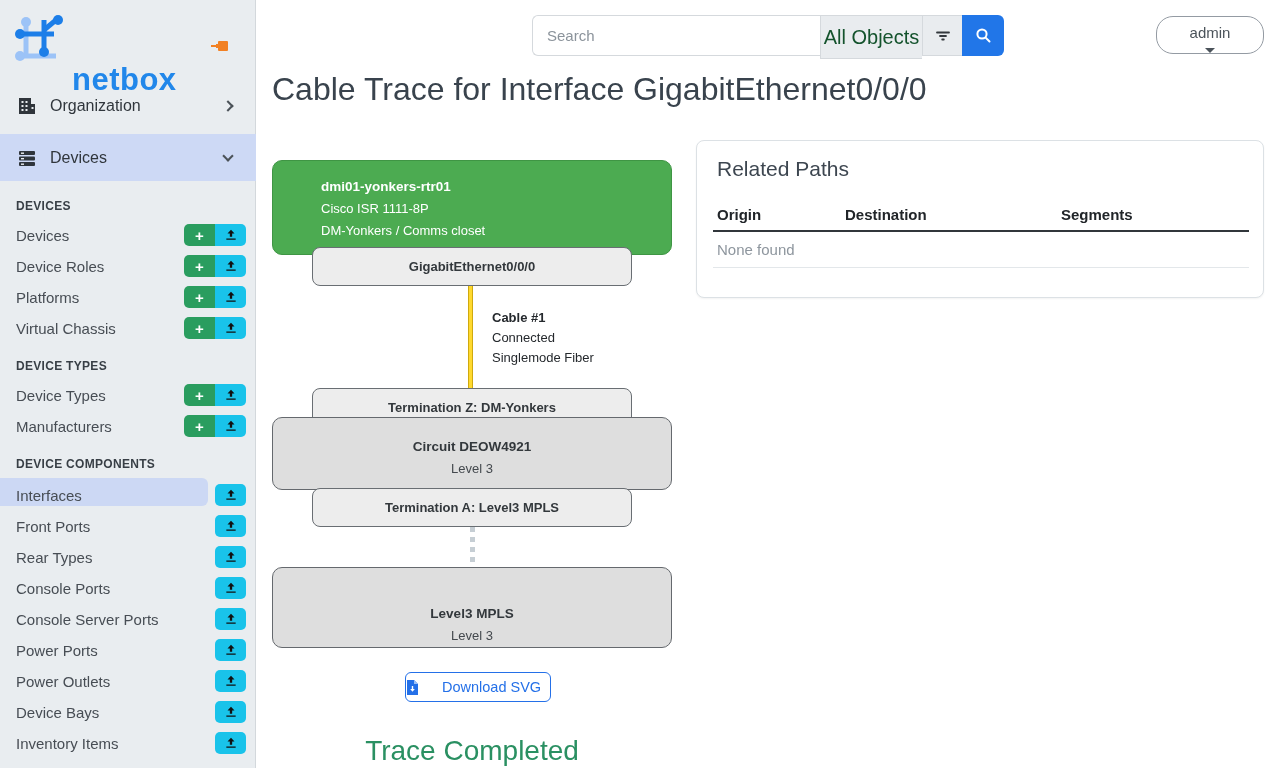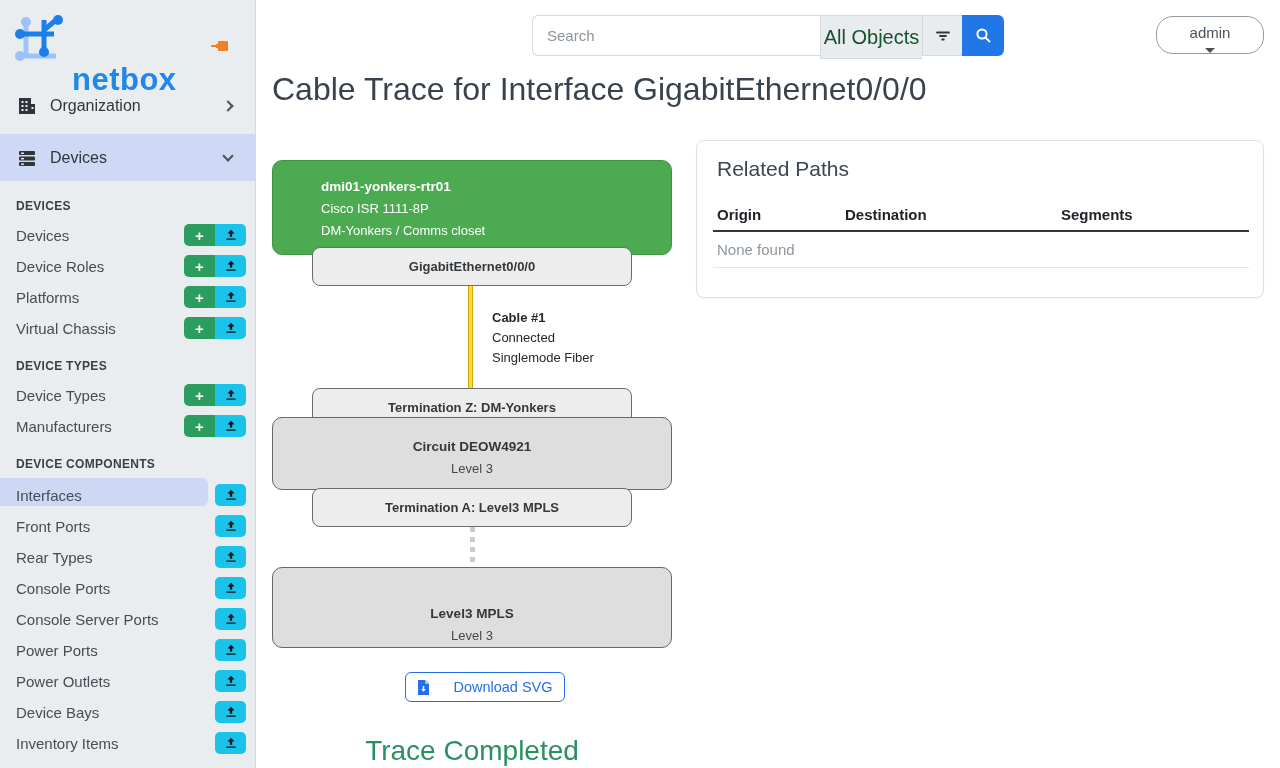--- a/index.html
+++ b/index.html
@@ -91,23 +91,23 @@
                   text-align:center; padding-top:21px; color:#33383c; }
   .node-circuit .t1 { font-size:13.5px; font-weight:700; }
   .node-circuit .t2 { font-size:13px; margin-top:7px; color:#44494e; }
   .dashed-line { position:absolute; left:470px; top:527px; width:5px; height:40px;
                  background:repeating-linear-gradient(to bottom,#c6ced4 0 5px,transparent 5px 10px); }
   .node-provider { position:absolute; left:272px; top:567px; width:400px; height:81px;
                    background:#dedede; border:1px solid #65696e; border-radius:10px;
                    text-align:center; padding-top:38px; color:#33383c; }
   .node-provider .t1 { font-size:13.5px; font-weight:700; }
   .node-provider .t2 { font-size:13px; margin-top:7px; color:#44494e; }
-  .dl-btn { position:absolute; left:405px; top:672px; width:160px; height:30px;
+  .dl-btn { position:absolute; left:405px; top:672px; width:146px; height:30px;
             background:#fff; border:1px solid #2470e8; border-radius:6px; color:#2470e8;
-            display:flex; align-items:center; justify-content:center; gap:23px;
+            display:flex; align-items:center; gap:23px;
             font-size:14.5px; cursor:pointer; font-family:inherit; }
   .trace-status { position:absolute; left:272px; top:735px; width:400px; text-align:center;
                   font-size:28px; color:#2a9062; }
 
   
   .card { position:absolute; left:696px; top:140px; width:568px; height:158px;
           background:#fff; border:1px solid #dce1e5; border-radius:8px;
           box-shadow:0 1px 2px rgba(0,0,0,.05); }
   .card-title { position:absolute; left:20px; top:16px; font-size:21px; font-weight:400;
                 color:#3d4650; }

